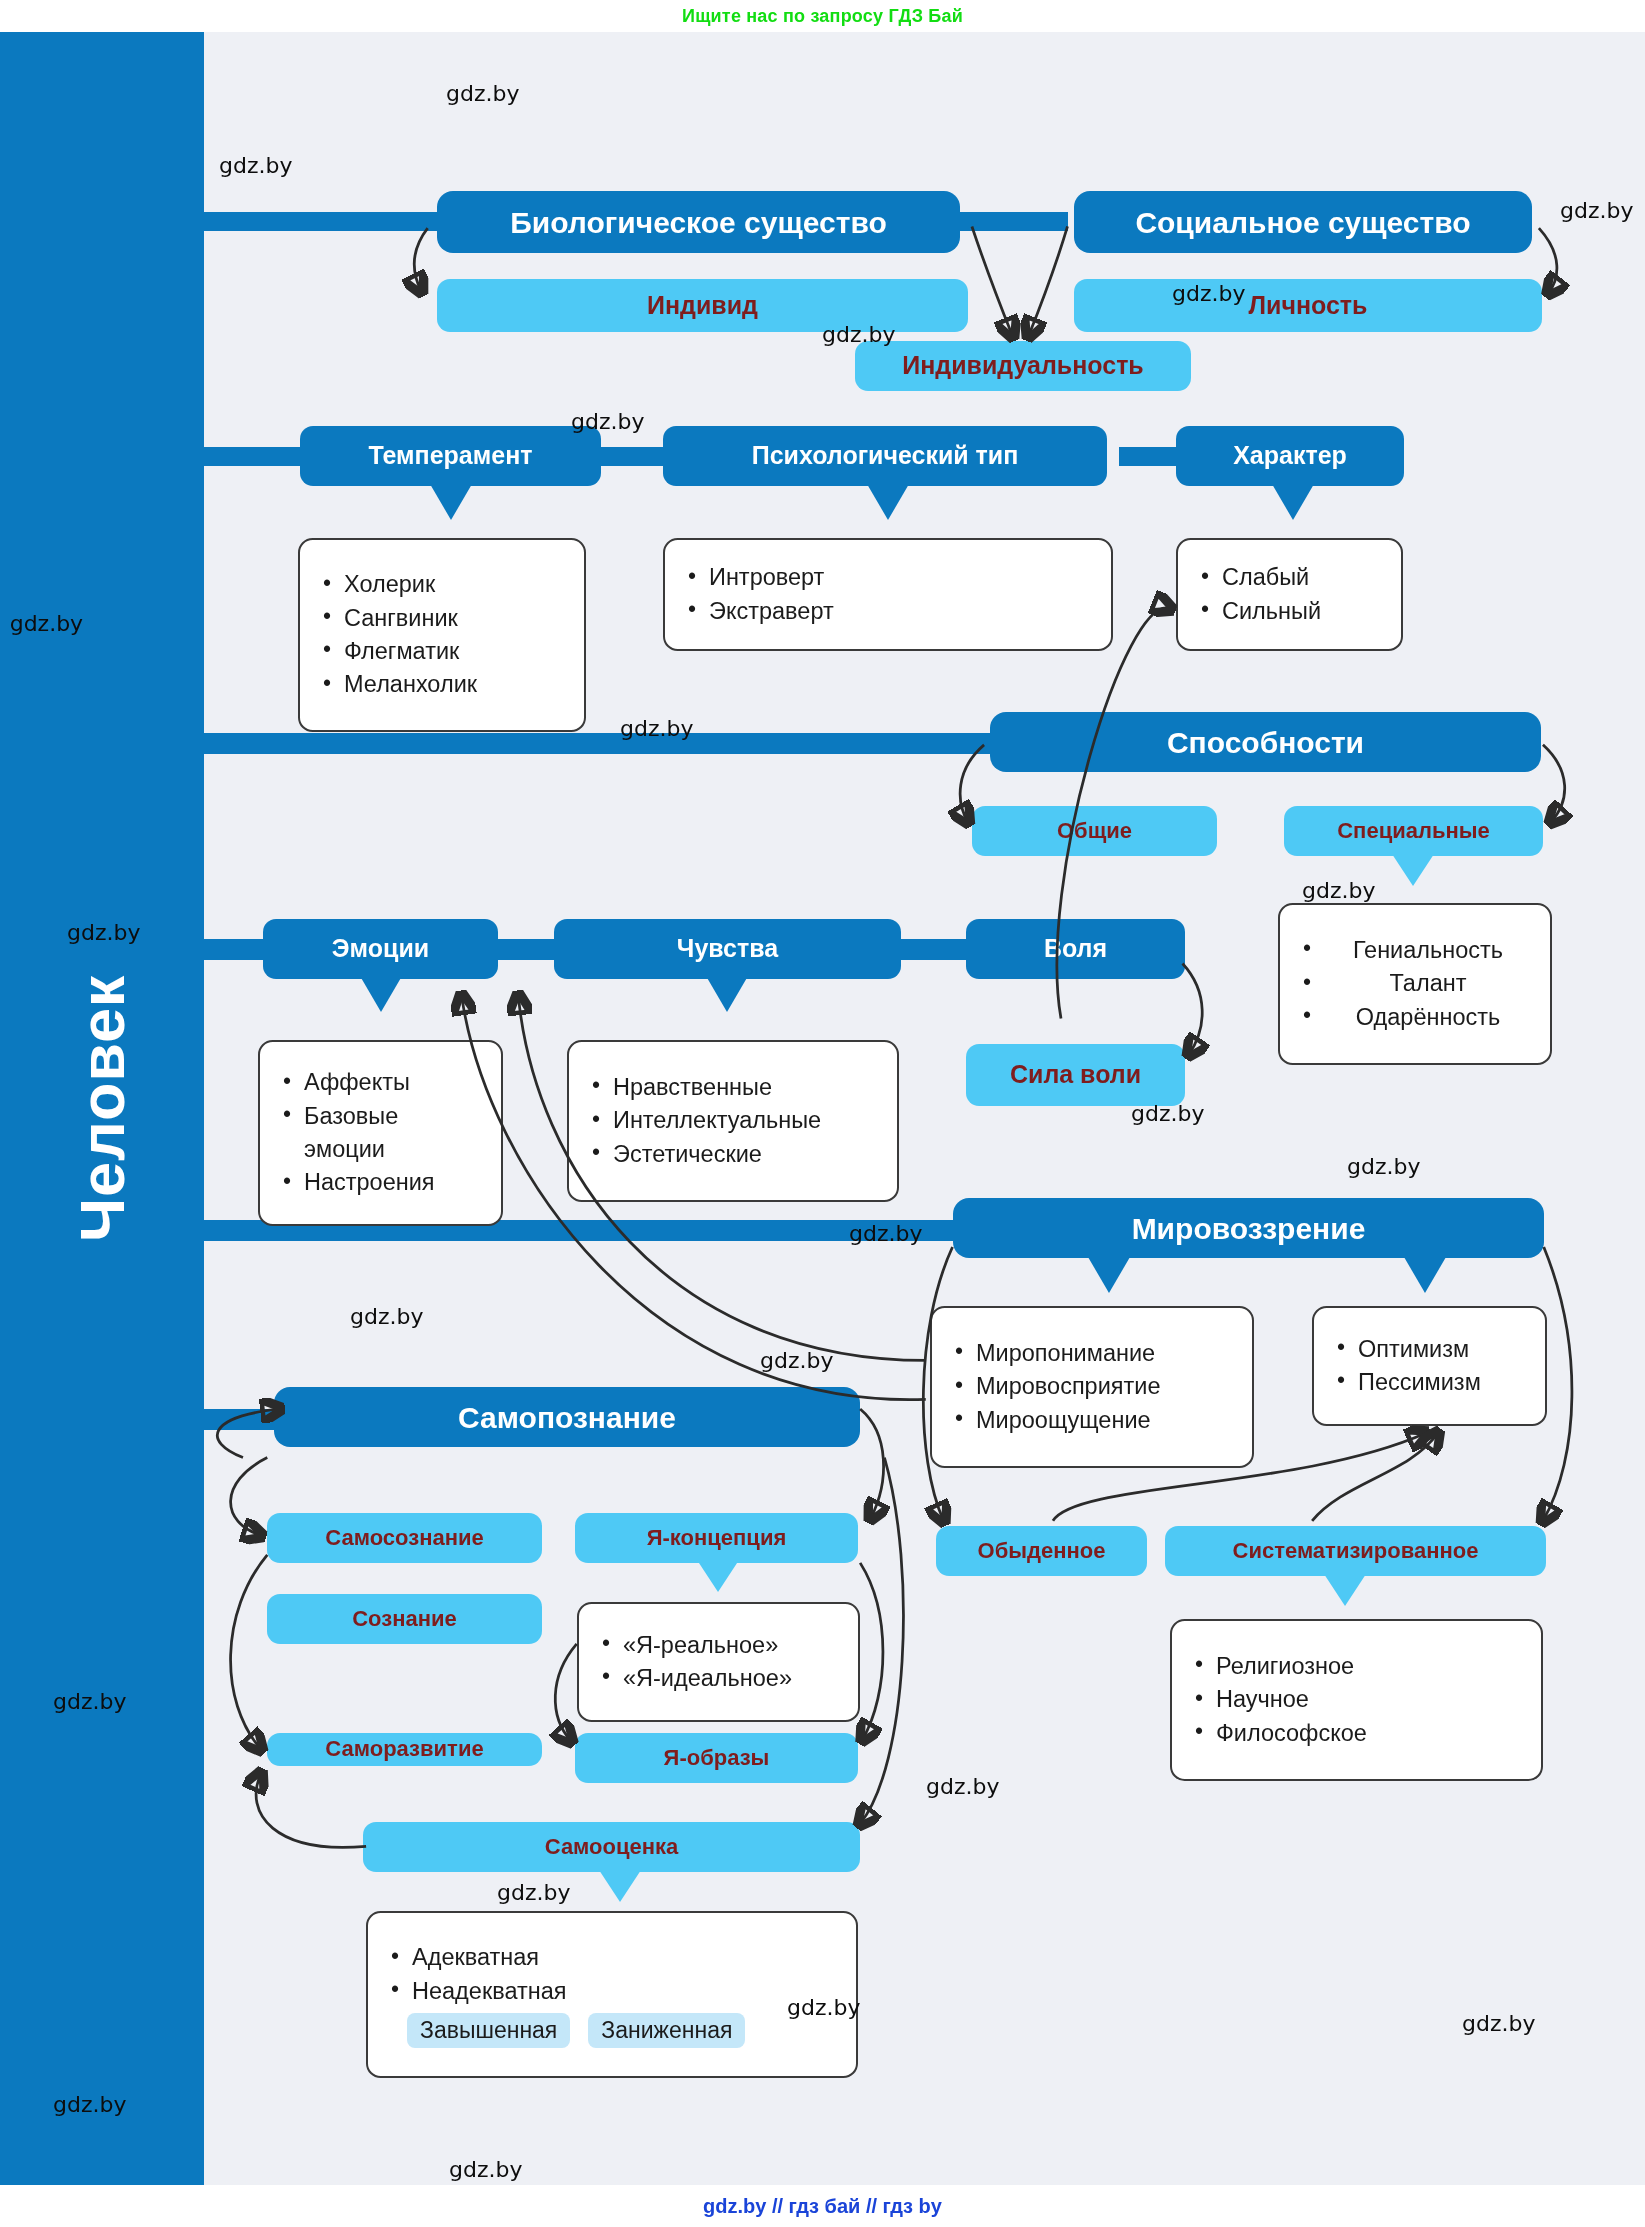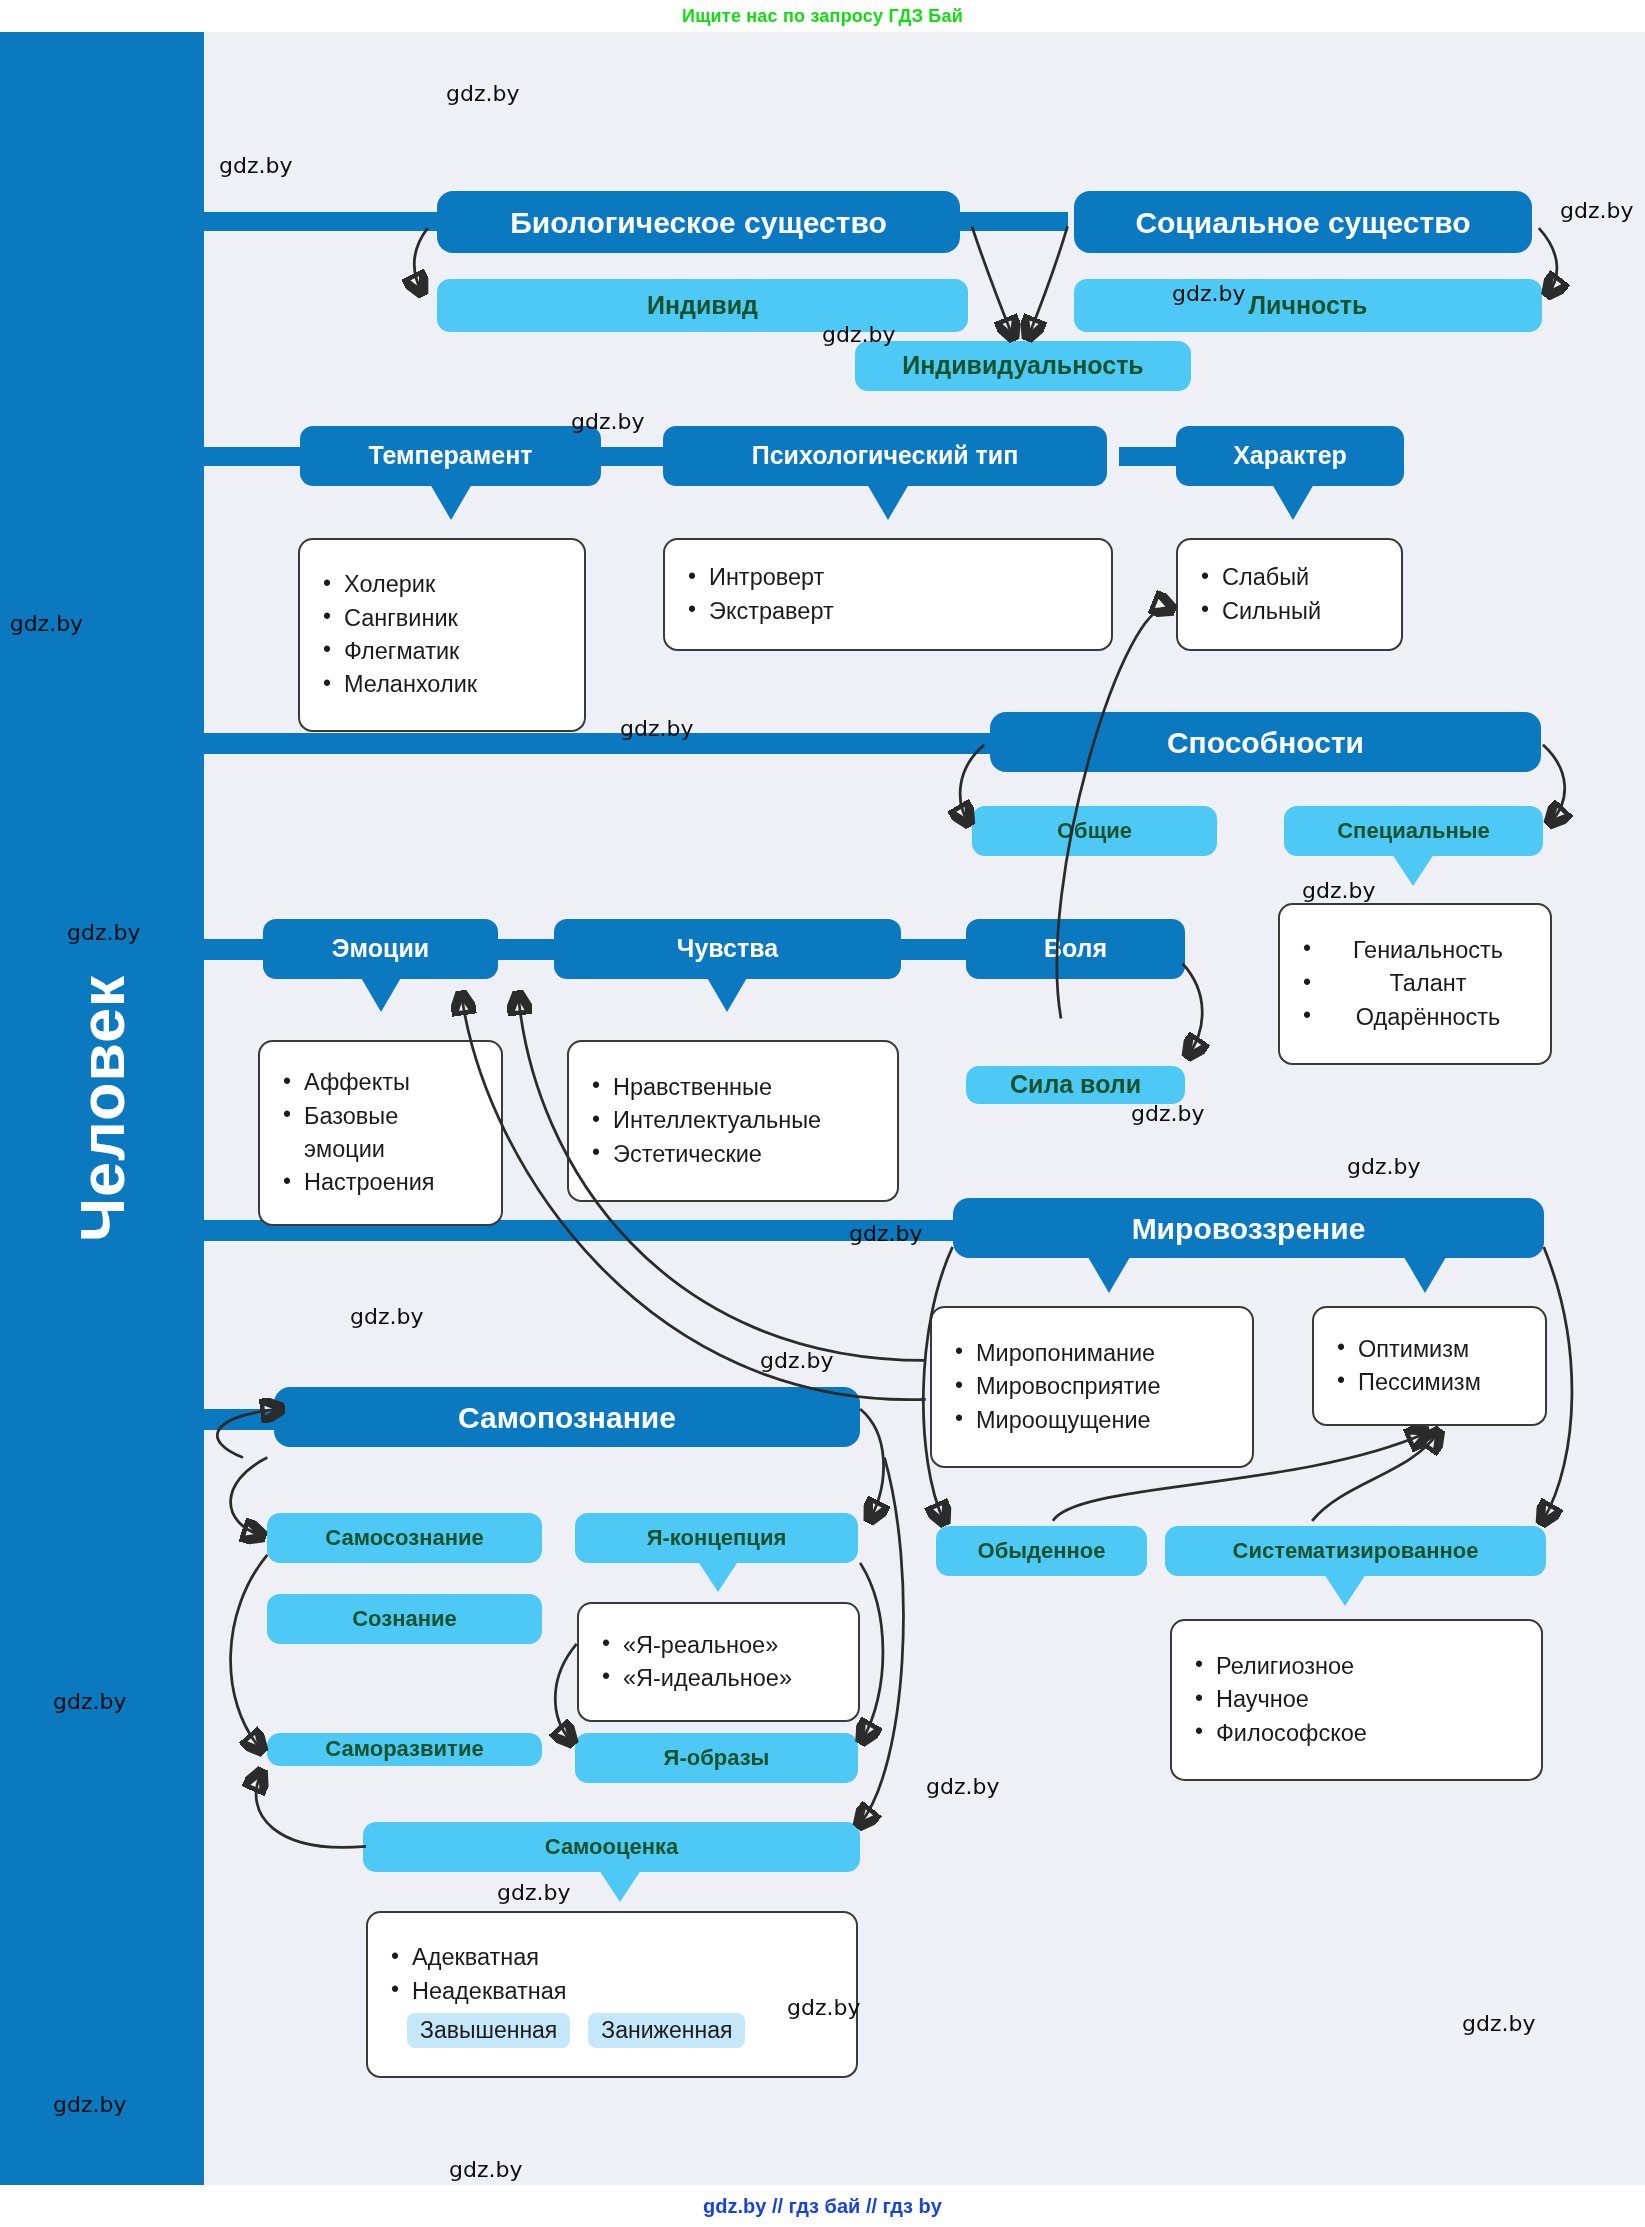--- a/index.html
+++ b/index.html
@@ -48,21 +48,21 @@
   .node {
     position:absolute;
     display:flex; align-items:center; justify-content:center;
     border-radius:13px;
     text-align:center;
     font-weight:bold;
     line-height:1.1;
     z-index:5;
   }
   .node.dark  { background:#0b79bf; color:#ffffff; }
-  .node.light { background:#4ec9f5; color:#14532d;justify-content:center; }
+  .node.light { background:#4ec9f5; color:#7f1d1d;justify-content:center; }
   .node.h1 { font-size:30px; border-radius:16px; }
   .node.h2 { font-size:25px; }
   .node.h3 { font-size:22px; }
 
   
   .tri {
     position:absolute; width:0; height:0; z-index:4;
     border-left:21px solid transparent;
     border-right:21px solid transparent;
   }
@@ -204,21 +204,21 @@
   <div class="tri dark" style="left:360px; top:944px;"></div>
 
   <div class="node dark h2" style="left:554px; top:887px; width:347px; height:60px;">
     <span>Чувства</span>
   </div>
   <div class="tri dark" style="left:706px; top:944px;"></div>
 
   <div class="node dark h2" style="left:966px; top:887px; width:219px; height:60px;">
     <span>Воля</span>
   </div>
-  <div class="node light h2" style="left:966px; top:1012px; width:219px; height:38px;margin-top:22px;">
+  <div class="node light h2" style="left:966px; top:1012px; width:219px; height:62px;">
     <span>Сила воли</span>
   </div>
 
   <div class="lbox" style="left:258px; top:1008px; width:245px; height:186px;">
     <ul>
       <li>Аффекты</li>
       <li>Базовые</li>
       <li class="nobullet" style="padding-left:26px;">эмоции</li>
       <li>Настроения</li>
     </ul>

